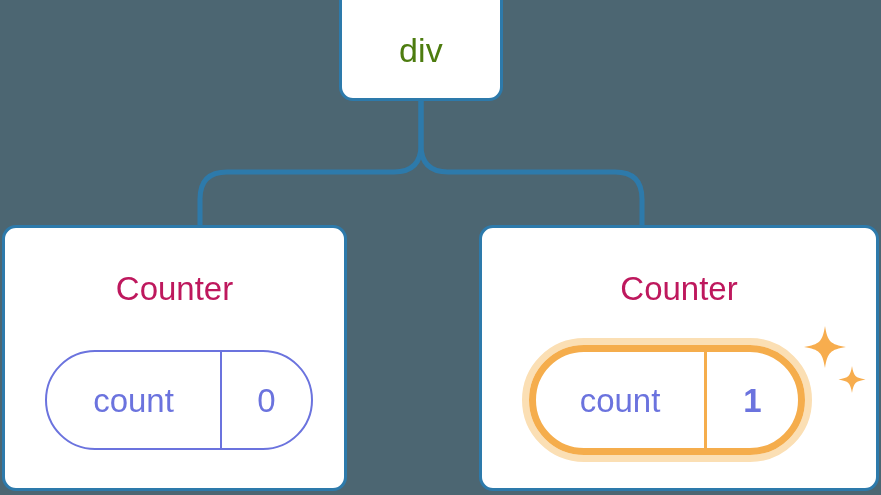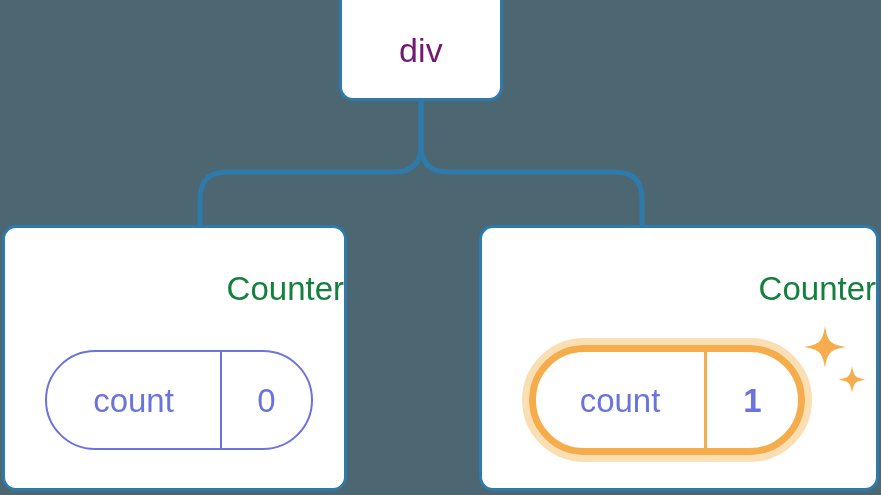--- a/index.html
+++ b/index.html
@@ -42,21 +42,21 @@
     justify-content: center;
   }
   #root-node {
     left: 339px;
     top: -18px;
     width: 164px;
     height: 119px;
   }
   #root-node .node-label {
     font-size: 34px;
-    color: #701a75;
+    color: #4d7c0f;
     letter-spacing: 0.2px;
     line-height: 1;
     padding-top: 16px;
   }
 
   
   .card {
     position: absolute;
     background: #ffffff;
     border: 3px solid #2d7aab;
@@ -73,23 +73,23 @@
     left: 479px;
     top: 225px;
     width: 400px;
     height: 266px;
   }
   .card-title {
     position: absolute;
     left: 0;
     right: 0;
     top: 44px;
-    text-align: right;
-    font-size: 33px;
-    color: #15803d;
+    text-align: center;
+    font-size: 33px;
+    color: #be185d;
     line-height: 1;
   }
 
   
   .pill {
     position: absolute;
     box-sizing: border-box;
     display: flex;
     align-items: stretch;
     border-radius: 999px;

